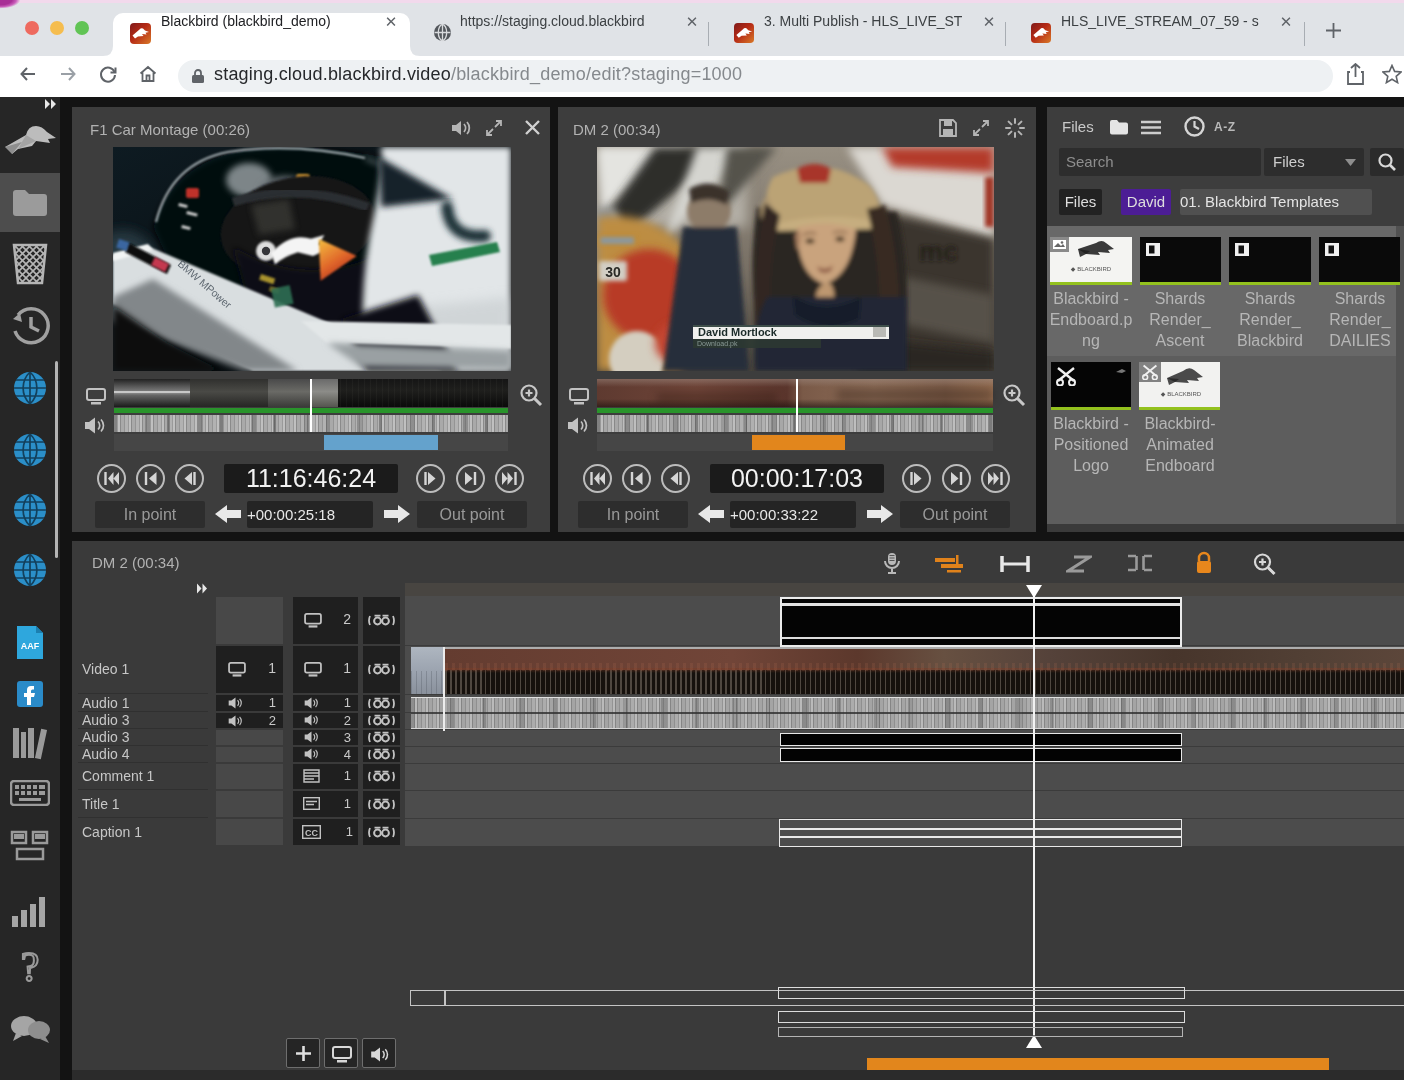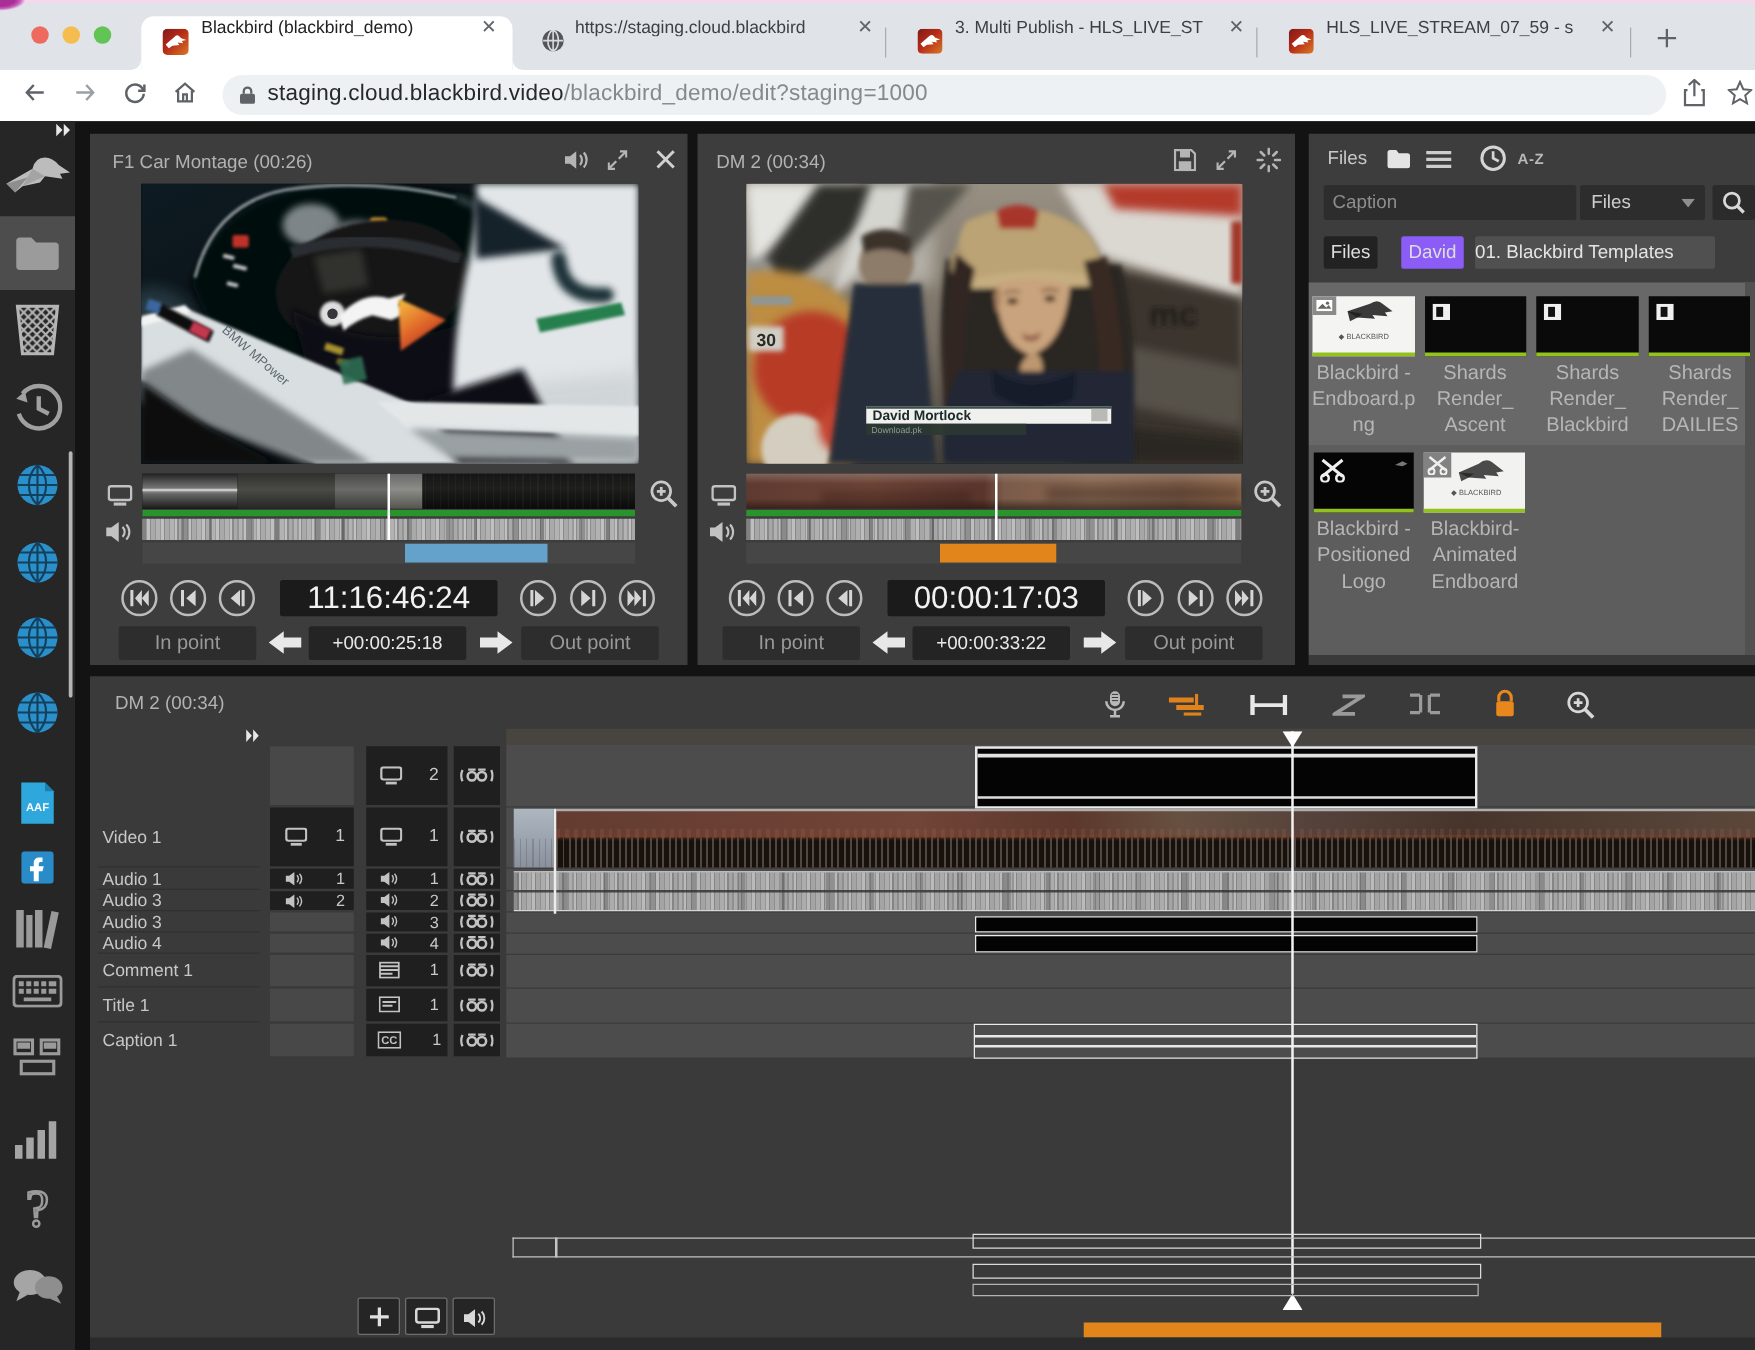--- a/index.html
+++ b/index.html
@@ -28,21 +28,21 @@
   .ptitle { position:absolute; top:14px; font-size:15px; color:#b2b2b2; }
   .vframe { position:absolute; top:50px; background:#000; }
   .greenline { position:absolute; height:5px; background:#29942b; }
   .scrolltrack { position:absolute; height:17px; background:#464646; }
   .cbtn { position:absolute; width:29px; height:29px; border:2px solid #bcbcbc; border-radius:50%; }
   .tcode { position:absolute; height:29px; background:#1b1b1b; border-radius:2px; color:#f2f2f2;
      font-size:25px; text-align:center; line-height:29px; letter-spacing:0px; }
   .iobtn { position:absolute; height:27px; background:#2d2d2d; border-radius:2px; color:#999;
      font-size:16px; text-align:center; line-height:27px; }
   .offbox { position:absolute; height:27px; background:#242424; border-radius:2px; color:#e8e8e8;
-     font-size:15px; text-align:center; line-height:27px; }
+     font-size:15px; text-align:left; line-height:27px; }
   
   .thumb { position:absolute; height:48px; }
   .tlabel { position:absolute; width:90px; text-align:center; font-size:16px; line-height:21px; color:#b6b6b6; }
   
   #timeline { position:absolute; left:72px; top:444px; width:1332px; height:539px; background:#3a3a3a; }
   .trow { position:absolute; font-size:14px; color:#c7c7c7; }
   .hbox { position:absolute; background:#1f1f1f; color:#c9c9c9; }
 </style>
 </head>
 <body>
@@ -558,33 +558,33 @@
           <path d="M1 3 a2 2 0 0 1 2 -2 h5 l2 2.5 h7 a2 2 0 0 1 2 2 v8 a2 2 0 0 1 -2 2 H3 a2 2 0 0 1 -2 -2 Z" fill="#e4e4e4"></path>
         </svg>
       <svg class="abs" style="left:93px;top:13px" width="22" height="15" viewBox="0 0 22 15">
           <path d="M1 2 h20 M1 7.5 h20 M1 13 h20" stroke="#cdcdcd" stroke-width="2.6"></path>
         </svg>
       <svg class="abs" style="left:137px;top:9px" width="21" height="21" viewBox="0 0 21 21">
           <circle cx="10.5" cy="10.5" r="9" fill="none" stroke="#d5d5d5" stroke-width="2.4"></circle>
           <path d="M10.5 5 v5.5 l4.5 2.5" stroke="#d5d5d5" stroke-width="2.2" fill="none"></path>
         </svg>
       <div class="abs" style="left:167px;top:13px;font-size:12px;font-weight:bold;color:#b9b9b9;letter-spacing:0.5px">A-Z</div>
-      <div class="abs" style="left:12px;top:41px;width:202px;height:28px;background:#2d2d2d;border-radius:2px;color:#8e8e8e;font-size:15px;line-height:28px;padding-left:7px">Caption</div>
+      <div class="abs" style="left:12px;top:41px;width:202px;height:28px;background:#2d2d2d;border-radius:2px;color:#8e8e8e;font-size:15px;line-height:28px;padding-left:7px">Search</div>
       <div class="abs" style="left:217px;top:41px;width:100px;height:28px;background:#2d2d2d;border-radius:2px;color:#cecece;font-size:15px;line-height:28px;padding-left:9px">Files
         <svg class="abs" style="right:8px;top:11px" width="11" height="7" viewBox="0 0 11 7">
             <path d="M0 0 h11 L5.5 7 Z" fill="#8e8e8e"></path>
           </svg></div>
       <div class="abs" style="left:323px;top:41px;width:34px;height:28px;background:#2b2b2b;border-radius:2px">
         <svg class="abs" style="left:7px;top:4px" width="20" height="20" viewBox="0 0 20 20">
             <circle cx="8.5" cy="8.5" r="6" fill="none" stroke="#d8d8d8" stroke-width="2.2"></circle>
             <path d="M13 13 L18 18" stroke="#d8d8d8" stroke-width="2.6"></path>
           </svg>
         </div>
       <div class="abs" style="left:12px;top:82px;width:43px;height:26px;background:#222;border-radius:2px;color:#dedede;font-size:15px;text-align:center;line-height:26px">Files</div>
-      <div class="abs" style="left:74px;top:82px;width:50px;height:26px;background:#8b5cf6;border-radius:2px;color:#dedede;font-size:15px;text-align:center;line-height:26px">David</div>
+      <div class="abs" style="left:74px;top:82px;width:50px;height:26px;background:#4c1d95;border-radius:2px;color:#dedede;font-size:15px;text-align:center;line-height:26px">David</div>
       <div class="abs" style="left:133px;top:82px;width:192px;height:26px;background:#505050;border-radius:2px;color:#e4e4e4;font-size:15px;text-align:left;line-height:26px;white-space:nowrap">01. Blackbird Templates</div>
       <div class="abs" style="left:0;top:119px;width:357px;height:130px;background:#686868"></div>
       <div class="abs" style="left:0;top:249px;width:357px;height:168px;background:#5d5d5d"></div>
       <div class="abs" style="left:0;top:417px;width:357px;height:8px;background:#3a3a3a"></div>
         <div class="abs" style="left:349px;top:119px;width:8px;height:298px;background:#515151"></div>
 
       <div class="thumb" style="left:3px;top:130px;width:82px;background:#f4f4f2;border-bottom:3px solid #93c11e">
         <svg width="82" height="45" viewBox="0 0 82 45">
             <path d="M28 12 L46 6 Q52 2 56 6 L64 12 L58 13 L60 16 L48 15 L50 18 L36 17 L30 20 Z" fill="#3a3a3a"></path>
             <path d="M28 12 L40 14 L36 17 Z" fill="#222"></path>

